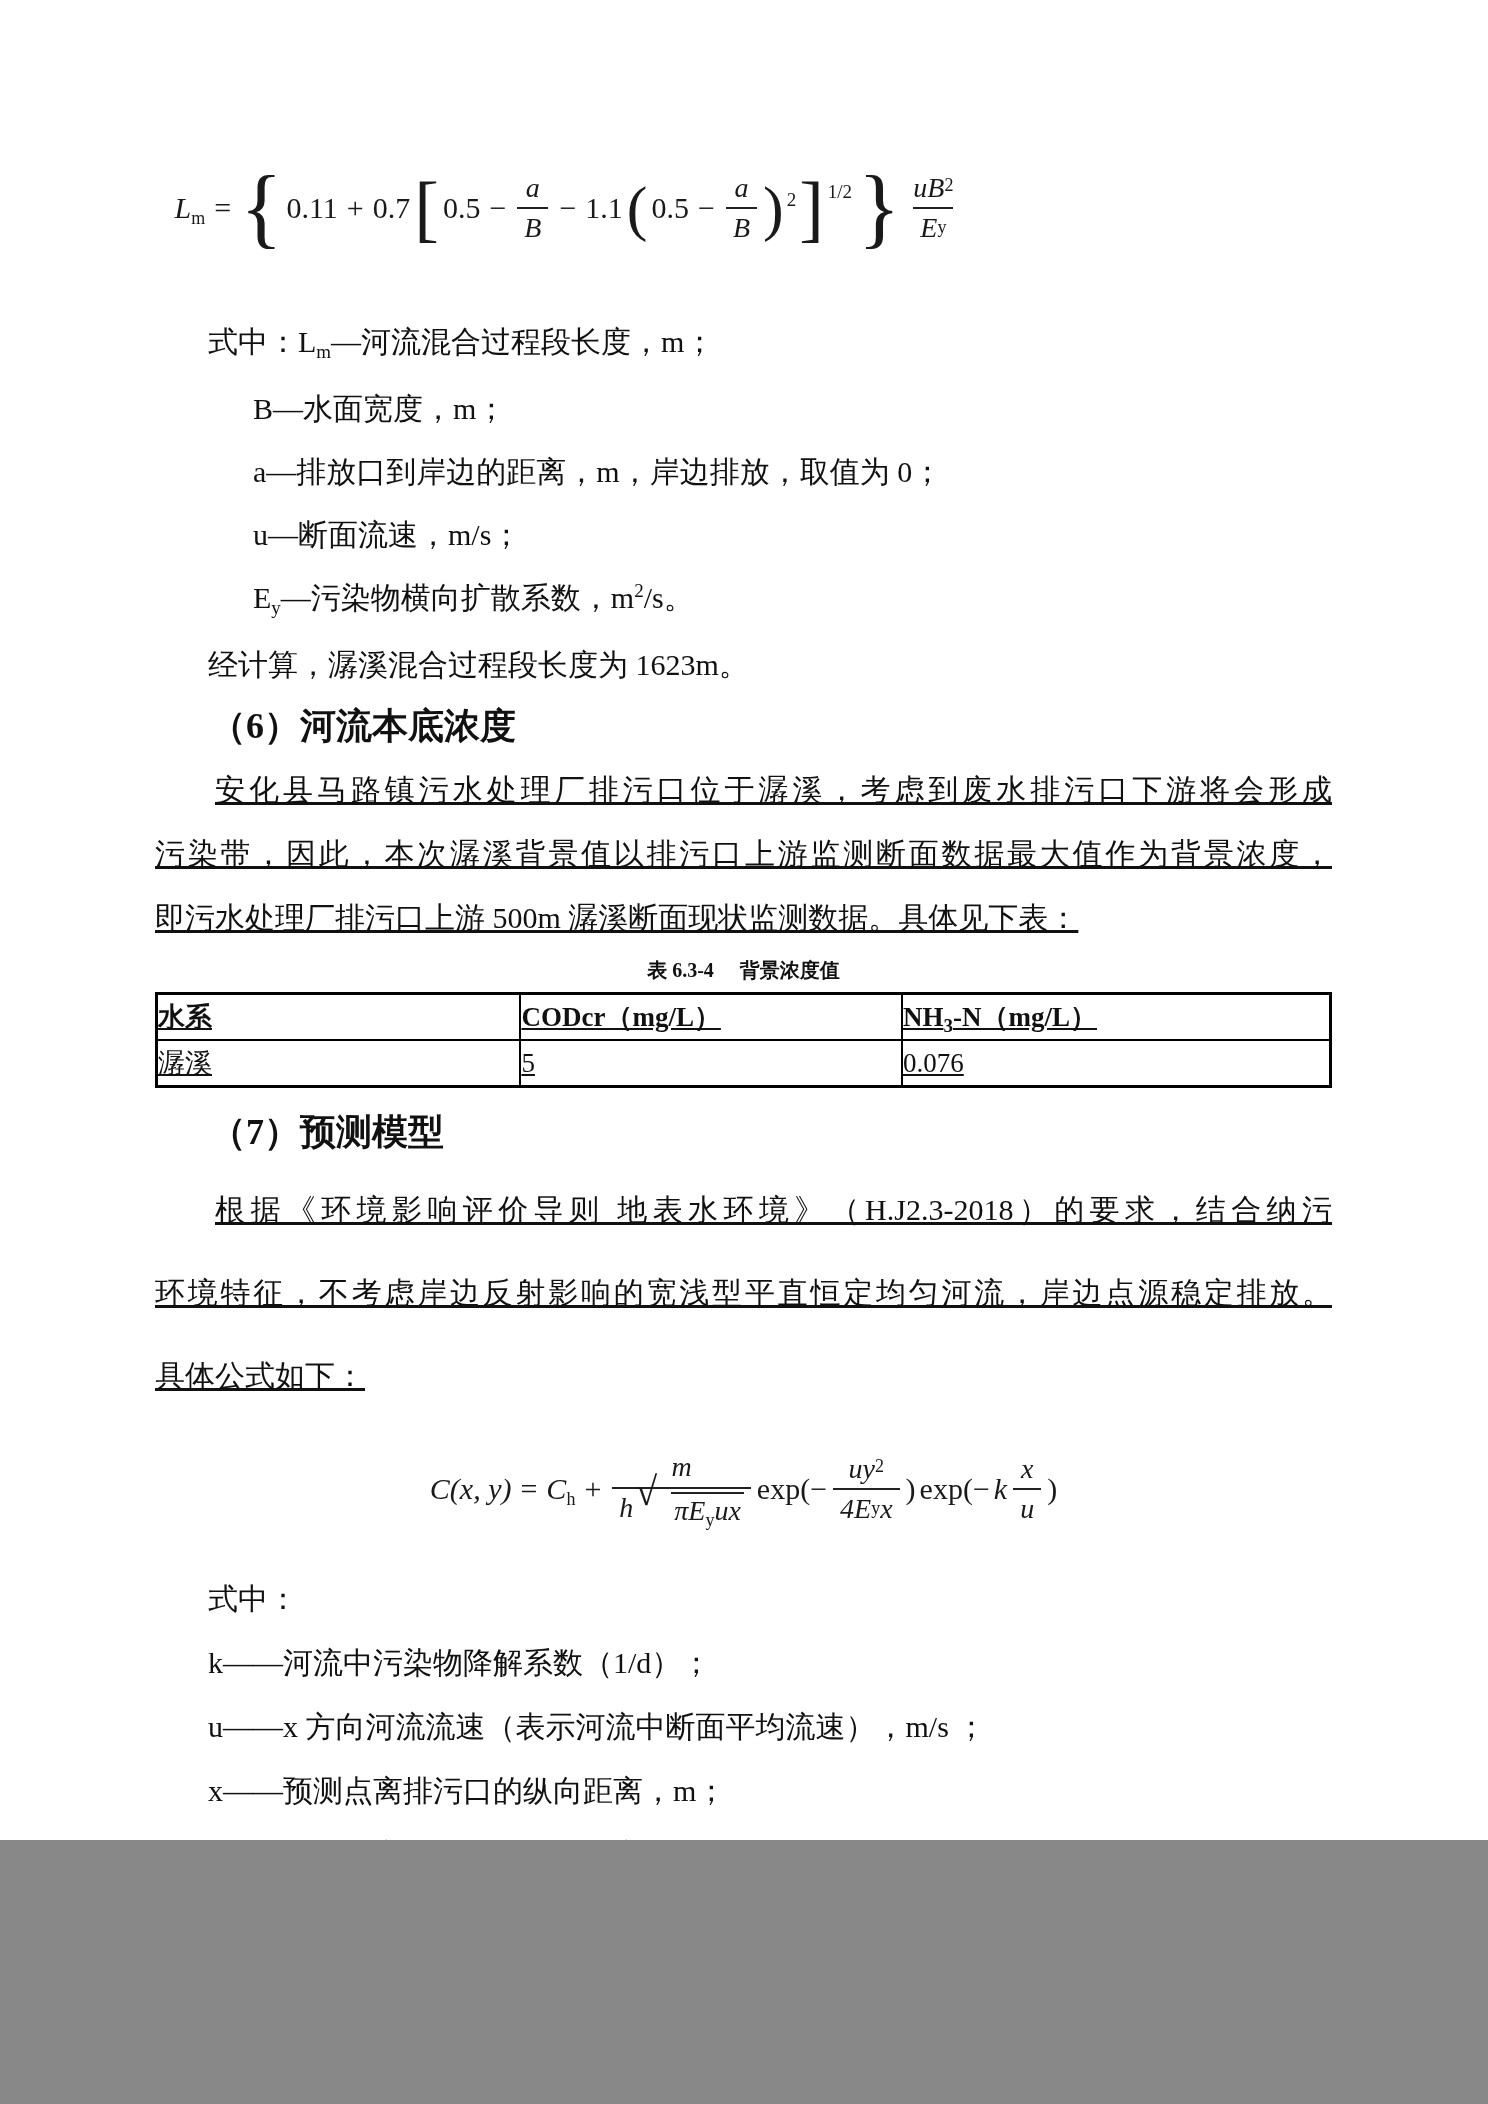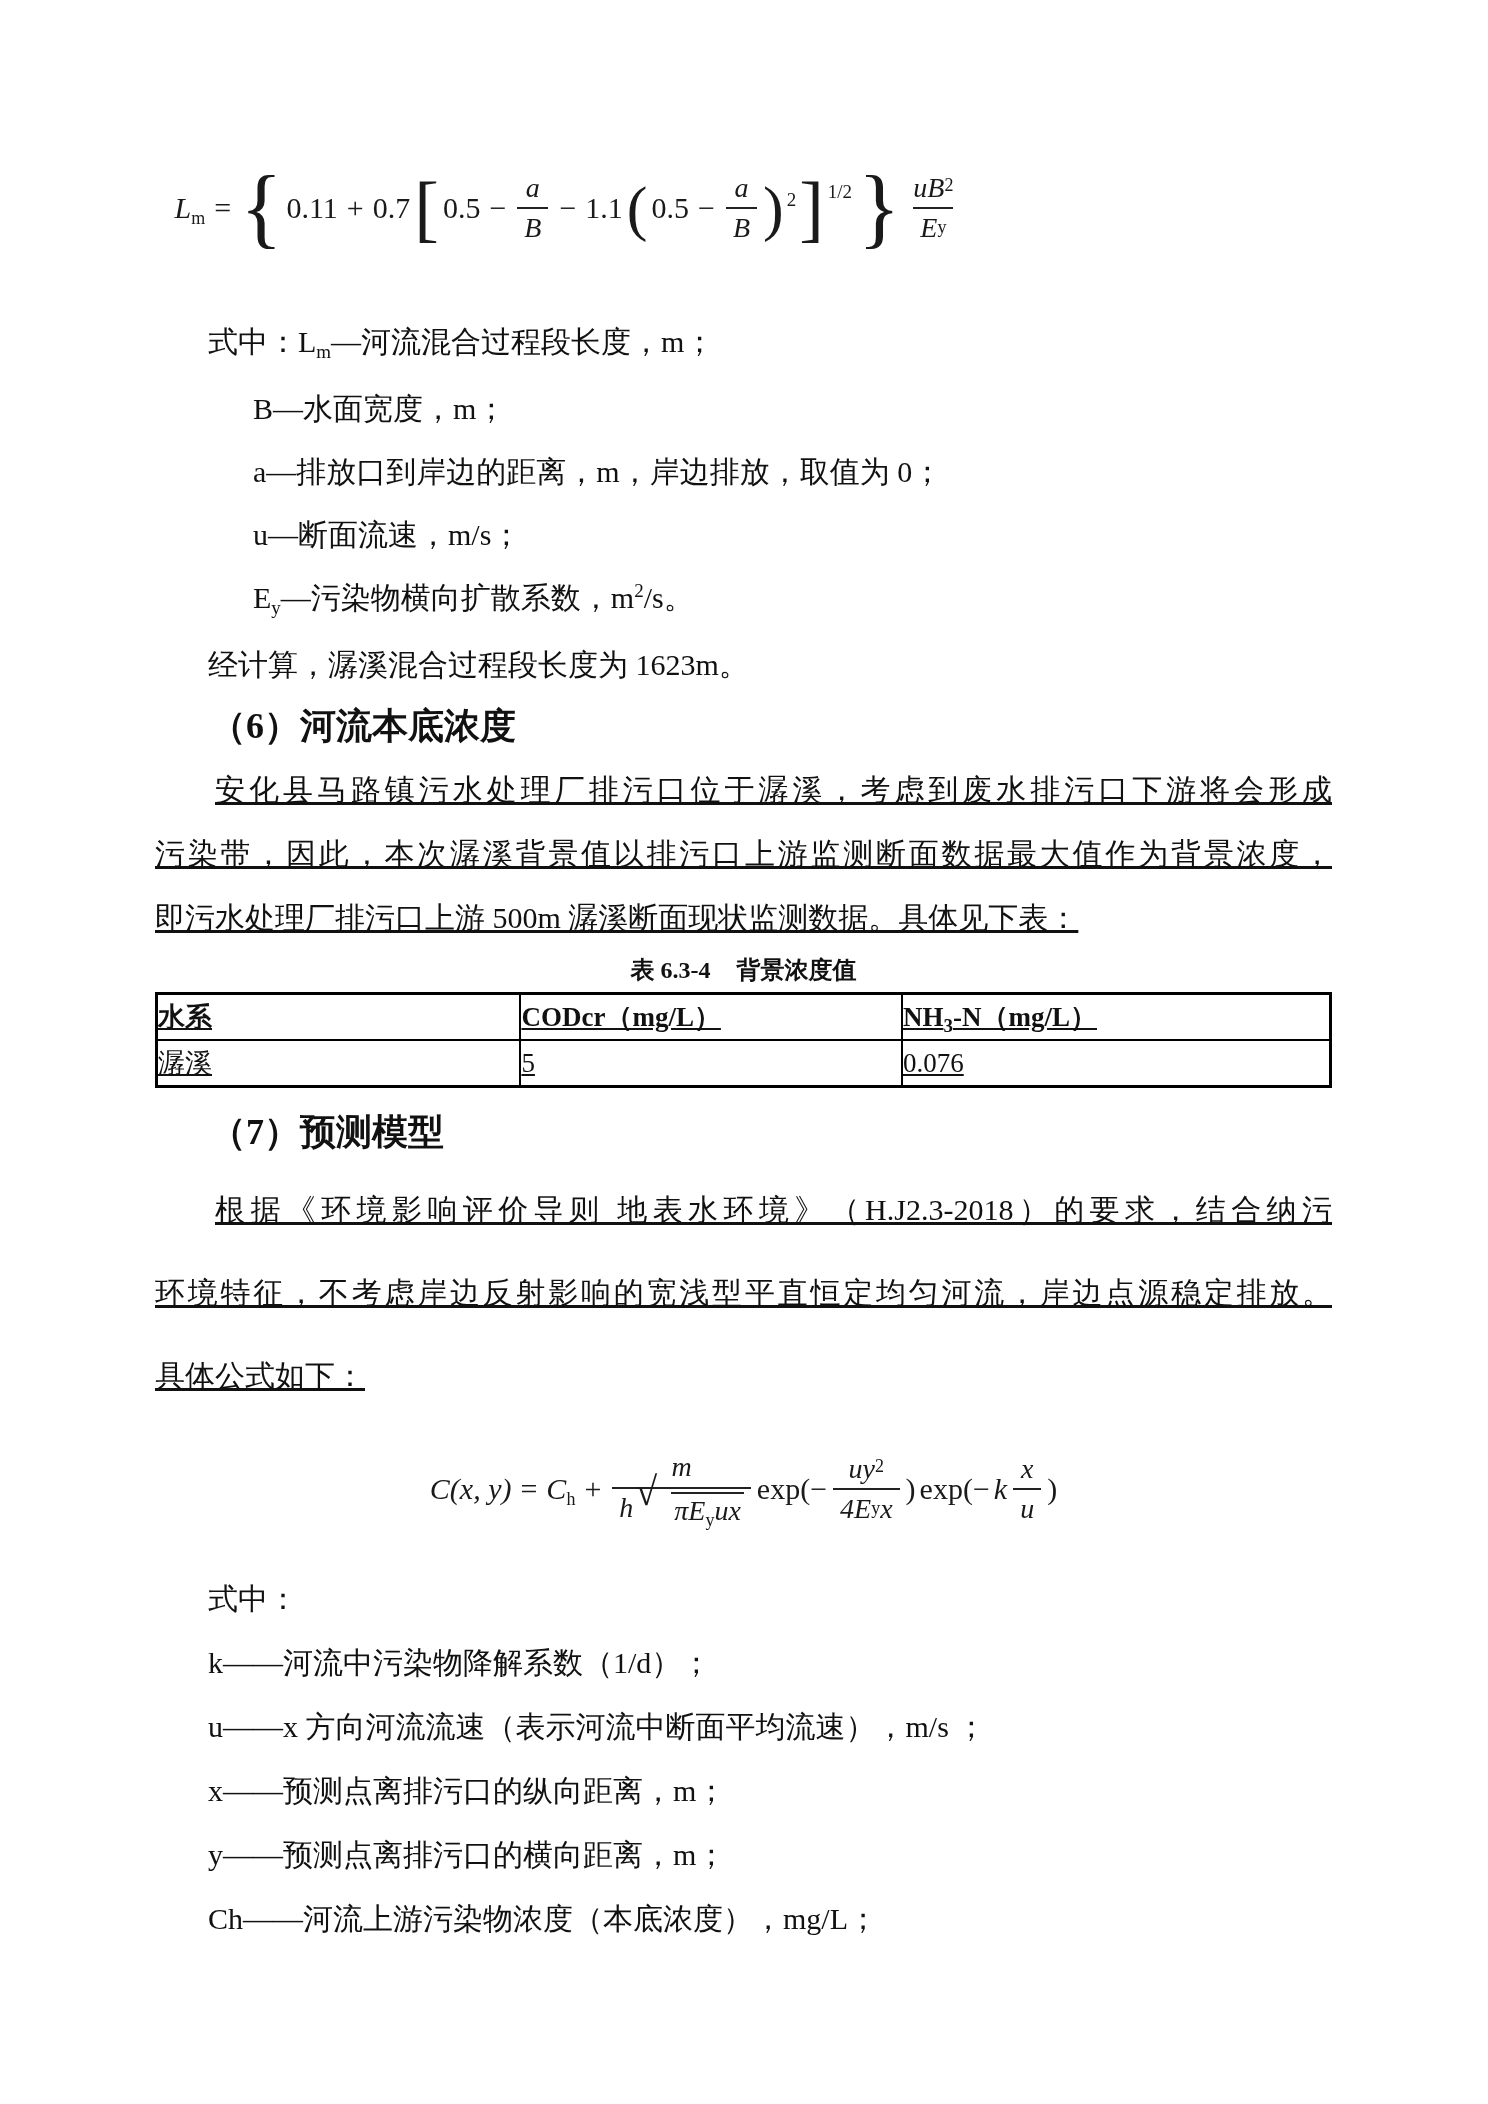--- a/index.html
+++ b/index.html
@@ -1,17 +1,17 @@
 <!DOCTYPE html>
 <html><head>
 <meta charset="utf-8">
 <style>
   html,body{margin:0;padding:0;background:#888;}
   .page{
-    width:1488px;height:2104px;background:#ffffff;margin:0 auto;position:relative;
+    width:1488px;height:1840px;background:#ffffff;margin:0 auto;position:relative;
     font-family:"Liberation Serif","DejaVu Serif",serif;color:#111;overflow:hidden;
   }
   .content{padding:0 156px 0 155px;}
   
   .formula-row{
     display:flex;align-items:center;justify-content:center;
     font-size:30px;font-style:normal;white-space:nowrap;color:#1a1a1a;
   }
   .f1wrap{margin-top:146px;height:124px;display:flex;align-items:center;justify-content:center;transform:translateX(-175px);}
   .f2wrap{margin-top:16px;height:112px;display:flex;align-items:center;justify-content:center;}
@@ -44,21 +44,21 @@
   .p6 .pline{line-height:64px;}
   .p7 .pline{line-height:83px;}
   .p6{margin-top:6px;}
   .p7{margin-top:10px;}
   .pline{white-space:nowrap;text-decoration:underline;}
   .pjust{white-space:normal;text-align:justify;text-align-last:justify;}
   .pindent{text-indent:60px;}
   .smallsub{font-size:19px;position:relative;top:6px;}
   .smallsup{font-size:19px;position:relative;top:-11px;}
   
-  .tbl-caption{margin-top:4px;text-align:center;font-weight:700;font-size:24px;line-height:32px;}
+  .tbl-caption{margin-top:4px;text-align:center;font-weight:700;font-size:20px;line-height:32px;}
   .tbl-caption .cap-title{margin-left:26px;}
   table.data{
     width:1177px;border-collapse:collapse;margin-top:6px;
     border:3px solid #000;font-size:27px;
   }
   table.data td{border:2px solid #000;text-align:left;height:44px;padding:0;text-decoration:underline;}
   table.data .hdr td{font-weight:700;}
   
   .where2{margin-top:22px;}
   .w2line{font-size:30px;line-height:64px;white-space:nowrap;margin-left:53px;}

